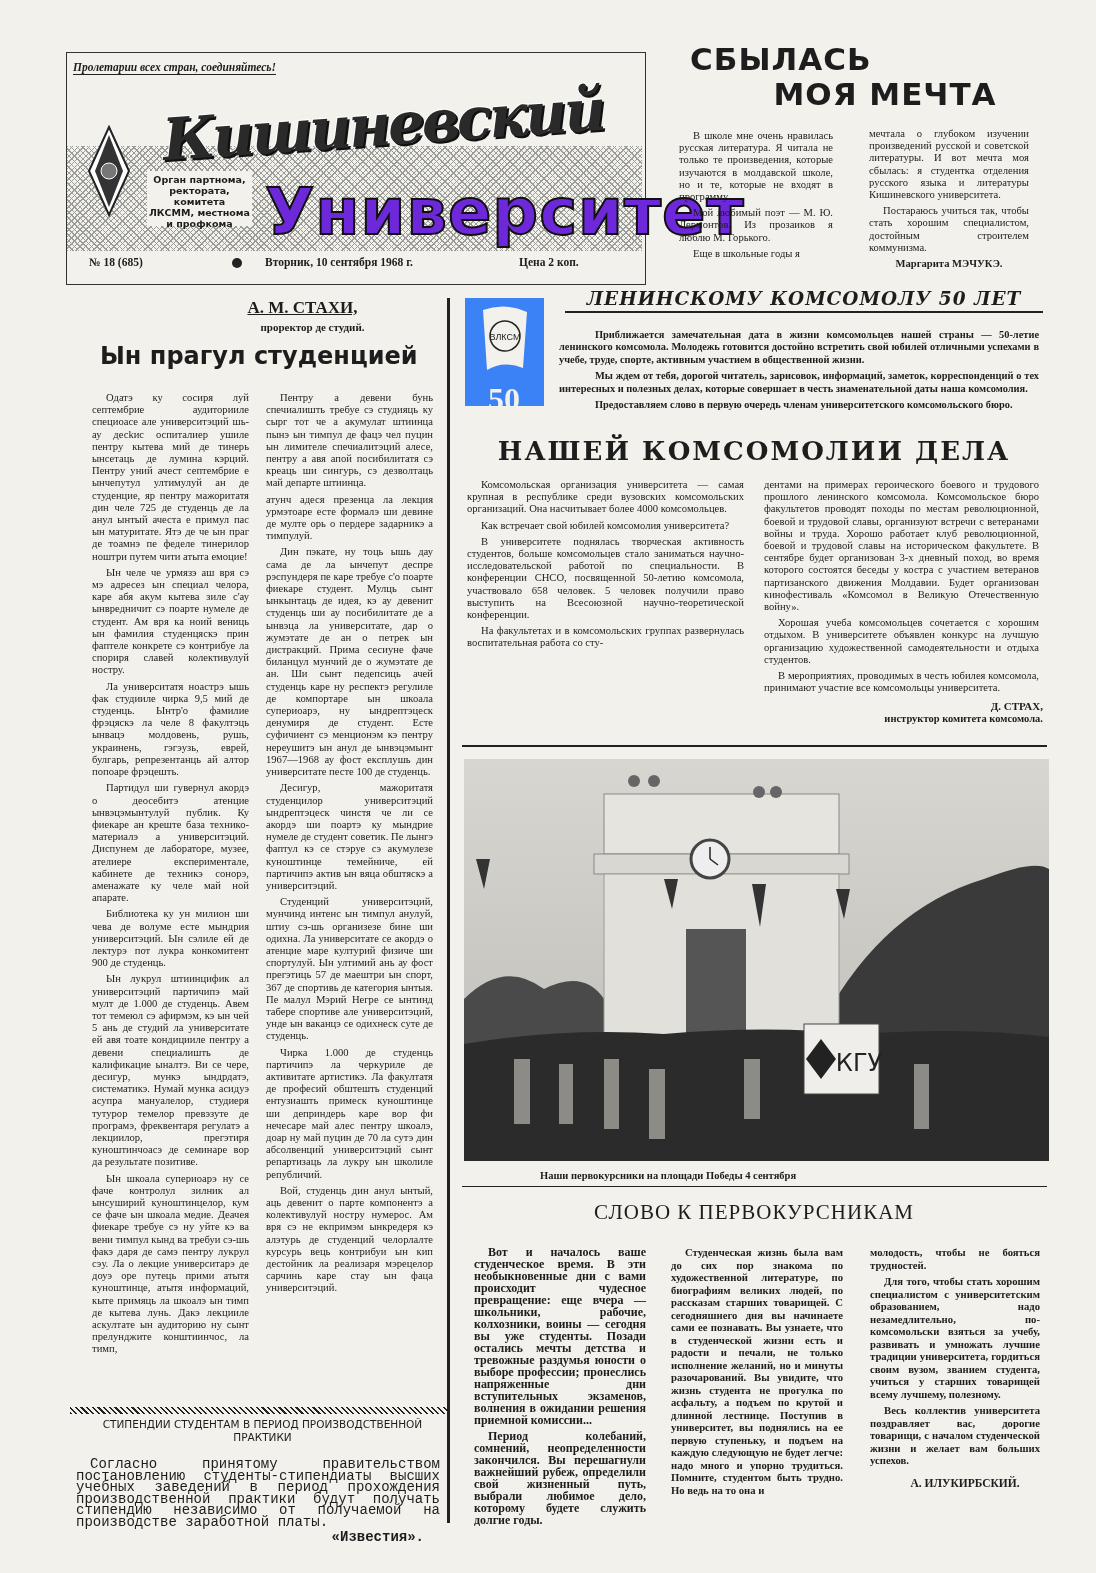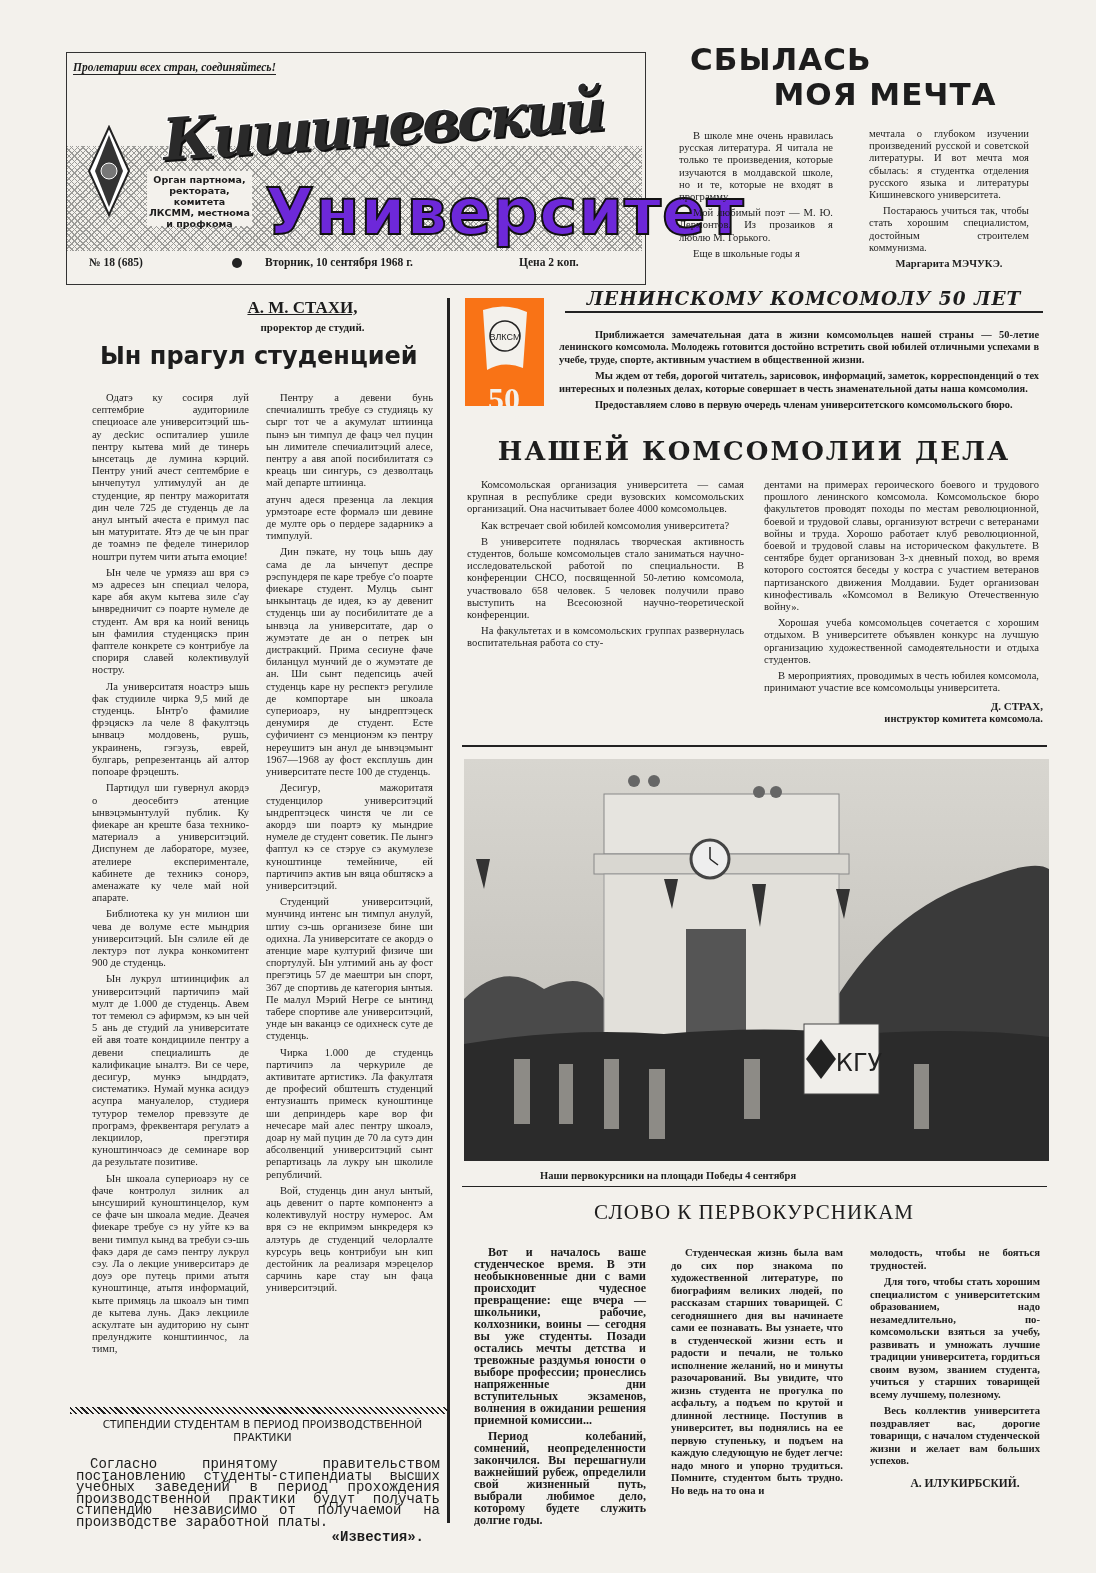--- a/index.html
+++ b/index.html
@@ -19,21 +19,21 @@
   #organ{left:80px;top:118px;width:105px;height:52px;background:#f3f1ec;font-size:9.5px;line-height:11px;font-weight:bold;text-align:center;padding-top:3px;}
   #title2{left:198px;top:122px;font-family:"DejaVu Sans",sans-serif;font-weight:bold;font-size:64px;color:#6d28d9;-webkit-text-stroke:2px #111;letter-spacing:1px;}
   #issue-row{left:0;top:203px;width:575px;font-size:11.5px;font-weight:bold;}
   #issue-row span{position:absolute;top:0;}
   
   #dream-title{left:690px;top:42px;width:350px;text-align:center;font-family:"DejaVu Sans",sans-serif;font-weight:bold;font-size:31px;line-height:35px;letter-spacing:1px;}
   
   .vline{position:absolute;background:#222;}
   .hatchbar{position:absolute;height:7px;background:repeating-linear-gradient(45deg,#222 0 1.5px,transparent 1.5px 4px);}
   
-  #k-emblem{left:465px;top:298px;width:79px;height:108px;background:#f97316;}
+  #k-emblem{left:465px;top:298px;width:79px;height:108px;background:#3b82f6;}
   #k-head{left:565px;top:288px;width:478px;font-family:"DejaVu Serif",serif;font-style:italic;font-weight:bold;font-size:18.5px;letter-spacing:1px;border-bottom:2px solid #222;padding-bottom:2px;text-align:center;}
   #big-head{left:463px;top:436px;width:582px;font-family:"DejaVu Serif",serif;font-weight:bold;font-size:26px;letter-spacing:2px;text-align:center;}
   #photo{left:464px;top:759px;width:585px;height:402px;}
   #caption{left:540px;top:1170px;font-size:10.5px;font-weight:bold;}
   #slovo{left:463px;top:1200px;width:582px;text-align:center;font-family:"Liberation Serif",serif;font-size:21px;letter-spacing:1px;}
   .sig{font-weight:bold;text-align:right;}
   .bold{font-weight:bold;}
 </style>
 </head>
 <body>

